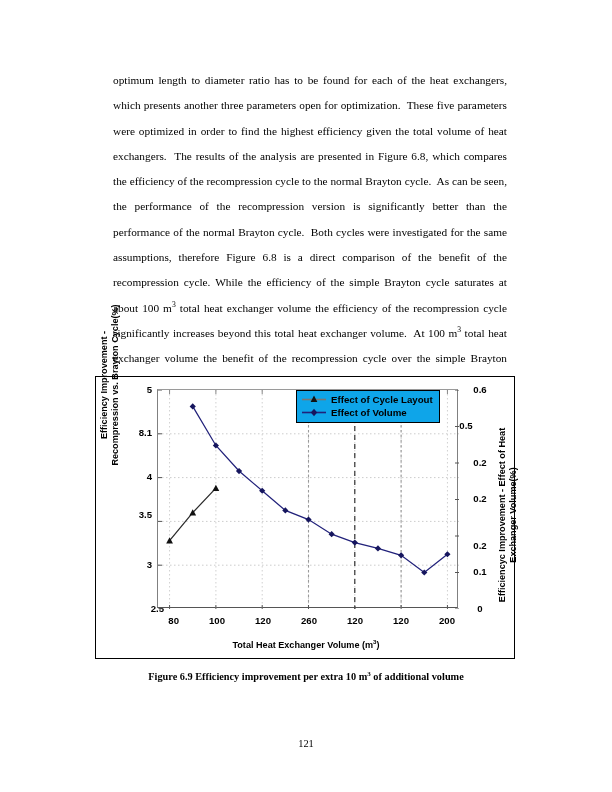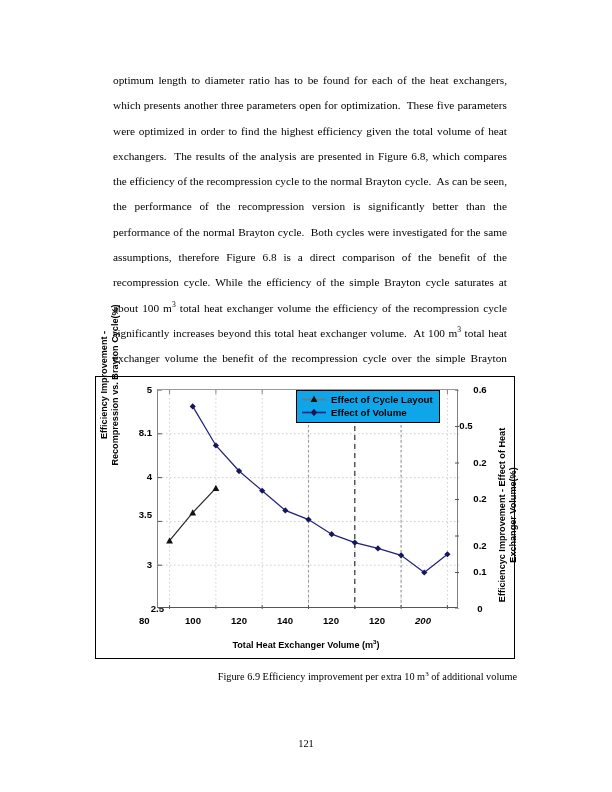--- a/index.html
+++ b/index.html
@@ -104,21 +104,21 @@
   .tick-label {
     position: absolute;
     font-family: "Liberation Sans", sans-serif;
     font-weight: bold;
     font-size: 9.6px;
     color: #000000;
     white-space: nowrap;
   }
   .tick-left { text-align: right; width: 30px; }
   .tick-right { text-align: center; width: 30px; }
-  .tick-bottom { text-align: left; width: 40px; }
+  .tick-bottom { text-align: right; width: 40px; }
 
   
   .legend {
     position: absolute;
     left: 200px;
     top: 13px;
     border: 1.2px solid #000000;
     background: #0ea5e9;
     padding: 2px 6px 3px 4px;
     box-sizing: border-box;
@@ -136,23 +136,23 @@
     font-size: 9.7px;
     color: #000000;
   }
 
   
   .caption {
     position: absolute;
     left: 95px;
     top: 671px;
     width: 422px;
-    text-align: right;
-    font-family: "Liberation Serif", serif;
-    font-weight: normal;
+    text-align: center;
+    font-family: "Liberation Serif", serif;
+    font-weight: bold;
     font-size: 10.3px;
     color: #000000;
   }
 
   
   .page-number {
     position: absolute;
     left: 0;
     top: 738px;
     width: 612px;
@@ -190,24 +190,24 @@
       <div class="tick-label tick-right" style="left:355px; top:43px;">0.5</div>
       <div class="tick-label tick-right" style="left:369px; top:80px;">0.2</div>
       <div class="tick-label tick-right" style="left:369px; top:116px;">0.2</div>
       <div class="tick-label tick-right" style="left:369px; top:163px;">0.2</div>
       <div class="tick-label tick-right" style="left:369px; top:189px;">0.1</div>
       <div class="tick-label tick-right" style="left:369px; top:226px;">0</div>
 
       <div class="tick-label tick-bottom" style="left:43px;  top:238px;">80</div>
       <div class="tick-label tick-bottom" style="left:89px;  top:238px;">100</div>
       <div class="tick-label tick-bottom" style="left:135px; top:238px;">120</div>
-      <div class="tick-label tick-bottom" style="left:181px; top:238px;">140</div>
+      <div class="tick-label tick-bottom" style="left:181px; top:238px;">260</div>
       <div class="tick-label tick-bottom" style="left:227px; top:238px;">120</div>
       <div class="tick-label tick-bottom" style="left:273px; top:238px;">120</div>
-      <div class="tick-label tick-bottom" style="left:319px; top:238px;font-style:italic;">200</div>
+      <div class="tick-label tick-bottom" style="left:319px; top:238px;">200</div>
 
       <div class="plot">
         <svg class="plot-svg" id="plot-svg" width="301" height="219" viewBox="0 0 301 219">
             <line x1="0" y1="175.2" x2="301" y2="175.2" stroke="#cccccc" stroke-width="1" stroke-dasharray="1.5 2.5"></line>
             <line x1="0" y1="131.39999999999998" x2="301" y2="131.39999999999998" stroke="#cccccc" stroke-width="1" stroke-dasharray="1.5 2.5"></line>
             <line x1="0" y1="87.6" x2="301" y2="87.6" stroke="#cccccc" stroke-width="1" stroke-dasharray="1.5 2.5"></line>
             <line x1="0" y1="43.79999999999998" x2="301" y2="43.79999999999998" stroke="#cccccc" stroke-width="1" stroke-dasharray="1.5 2.5"></line>
             <line x1="11.576923076923078" y1="0" x2="11.576923076923078" y2="219" stroke="#d0d0d0" stroke-width="1" stroke-dasharray="1.5 2.5"></line>
             <line x1="57.88461538461539" y1="0" x2="57.88461538461539" y2="219" stroke="#d0d0d0" stroke-width="1" stroke-dasharray="1.5 2.5"></line>
             <line x1="104.1923076923077" y1="0" x2="104.1923076923077" y2="219" stroke="#d0d0d0" stroke-width="1" stroke-dasharray="1.5 2.5"></line>

